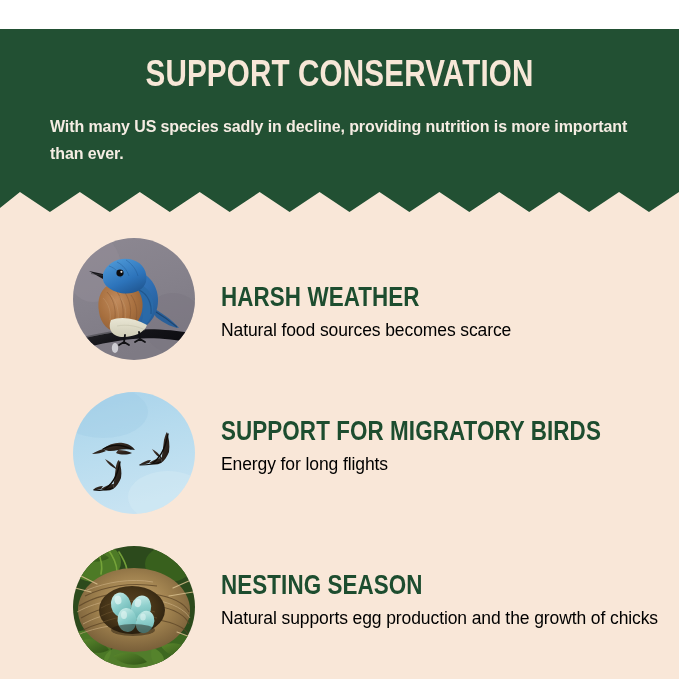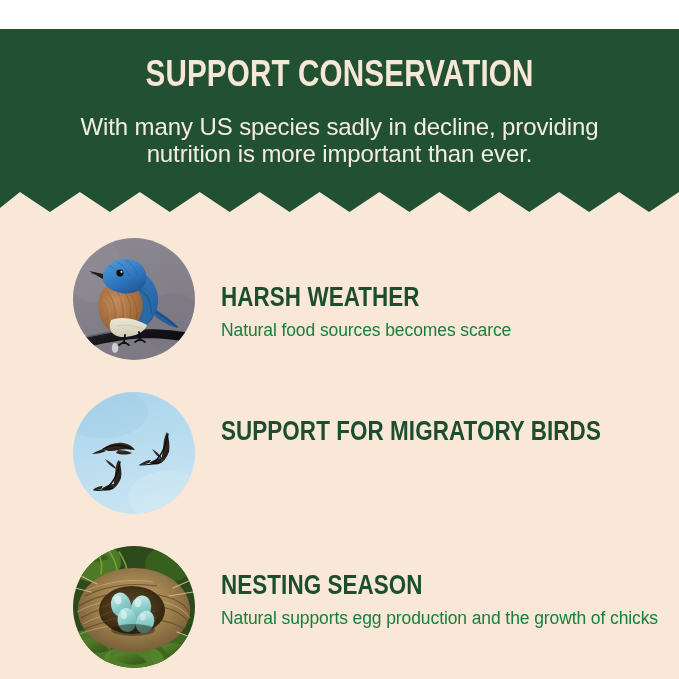--- a/index.html
+++ b/index.html
@@ -76,24 +76,23 @@
     transform: scaleX(0.80);
     transform-origin: 50% 50%;
     white-space: nowrap;
   }
 
   #header-subtitle {
     position: absolute;
     left: 50px;
     top: 84px;
     width: 579px;
-    text-align: center;
     color: #f5ece3;
-    font-size: 24px;
-    font-weight: 400;
+    font-size: 16px;
+    font-weight: 700;
     line-height: 27px;
     letter-spacing: -0.1px;
   }
 
   
   .feature-row {
     position: absolute;
     left: 0;
     width: 679px;
   }
@@ -122,21 +121,21 @@
     font-size: 27px;
     font-weight: 700;
     line-height: 30px;
     letter-spacing: 0.1px;
     white-space: nowrap;
     transform: scaleX(0.83);
     transform-origin: 0 50%;
     margin: 0;
   }
   .feature-desc {
-    color: #15803d;
+    color: #000000;
     font-size: 17.5px;
     font-weight: 400;
     line-height: 26px;
     letter-spacing: -0.1px;
     margin: 5px 0 0 0;
   }
 
   #row-0 { top: 209px; }
   #row-1 { top: 363px; }
   #row-2 { top: 517px; }
@@ -294,20 +293,21 @@
           <path d="M40 97 C 36 99, 32 99, 28 97 C 32 94, 37 92, 41 92 Z"></path>
           <path d="M43 76 C 40 72, 36 69, 32 67 C 35 72, 39 75, 43 77 Z"></path>
           <path d="M28 97 C 25 98, 22 98, 20 98 C 23 95, 26 94, 30 94 Z"></path>
         </g>
         <path d="M47 70 C 45 80, 42 90, 32 97" stroke="#0f0c09" stroke-width="1.4" fill="none" stroke-linecap="round"></path>
         <path d="M40 96 C 34 98, 27 99, 21 98" stroke="#0f0c09" stroke-width="1.2" fill="none" stroke-linecap="round"></path>
       </svg>
     </div>
     <div class="feature-text">
       <div class="feature-title">SUPPORT FOR MIGRATORY BIRDS</div>
+      <div class="feature-desc">Energy for long flights</div>
     </div>
   </div>
 
   <div class="feature-row" id="row-2">
     <div class="feature-thumb">
       <svg viewBox="0 0 122 122" xmlns="http://www.w3.org/2000/svg">
         <defs>
           <radialGradient id="nestG" cx="0.5" cy="0.42" r="0.68">
             <stop offset="0" stop-color="#c9a86f"></stop>
             <stop offset="0.5" stop-color="#9d7f4d"></stop>

